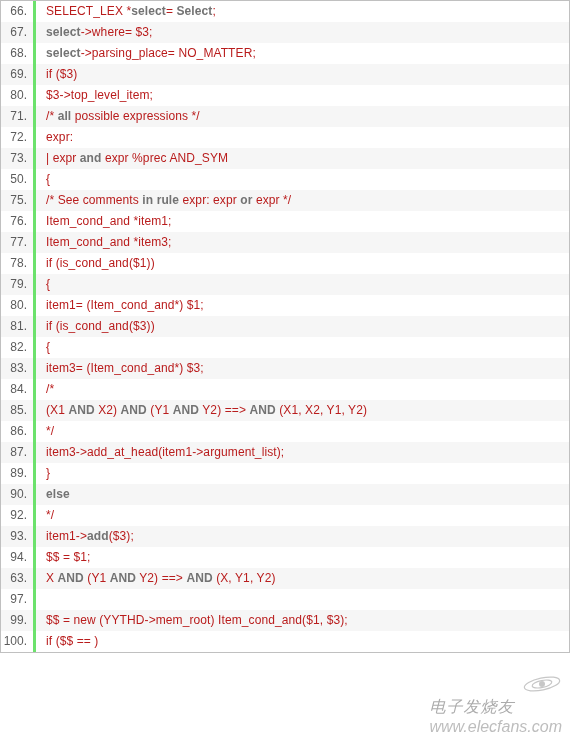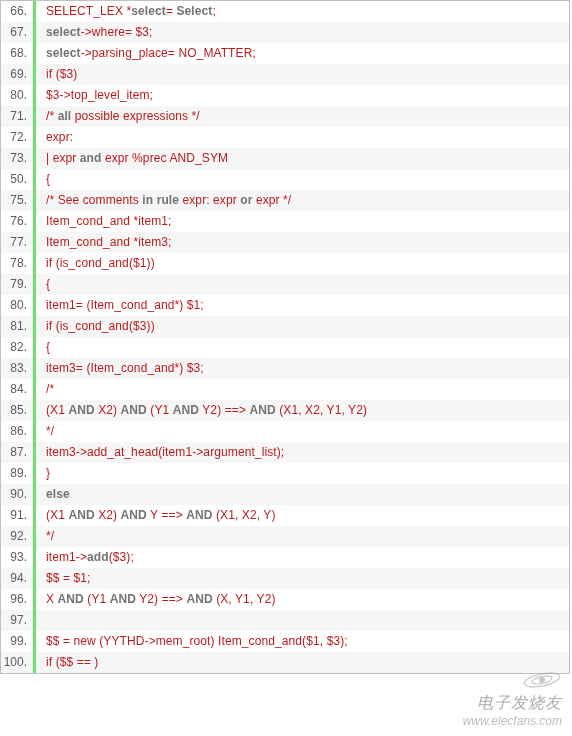--- a/index.html
+++ b/index.html
@@ -52,36 +52,35 @@
     color: #737373;
     font-weight: bold;
   }
   .plain {
     color: #b91c1c;
   }
   
   .watermark {
     position: fixed;
     right: 10px;
-    bottom: 8px;
-    text-align: right;
+    bottom: 0;
     opacity: 0.55;
     pointer-events: none;
     font-family: Arial, sans-serif;
   }
   .wm-svg { display:block; margin-left:auto;}
   .wm-cn {
     font-size: 16px;
     letter-spacing: 1px;
     color: #666;
     font-style: italic;
     font-weight: 500;
   }
   .wm-url {
-    font-size: 12px;
+    font-size: 16px;
     color: #888;
     font-style: italic;
   }
 </style>
 </head>
 <body>
 
 <div class="code-container" id="code-container">
     <div class="code-row">
       <div class="line-num">66.</div>
@@ -197,41 +196,36 @@
       <div class="line-num">89.</div>
       <div class="bar"></div>
       <div class="code-text"><span class="plain">}</span></div>
     </div>
     <div class="code-row">
       <div class="line-num">90.</div>
       <div class="bar"></div>
       <div class="code-text"><span class="kw">else</span></div>
     </div>
     <div class="code-row">
-      <div class="line-num">91.</div>
-      <div class="bar"></div>
-      <div class="code-text"><span class="plain">(X1 </span><span class="kw">AND</span><span class="plain"> X2) </span><span class="kw">AND</span><span class="plain"> Y ==&gt; </span><span class="kw">AND</span><span class="plain"> (X1, X2, Y)</span></div>
-    </div>
-    <div class="code-row">
       <div class="line-num">92.</div>
       <div class="bar"></div>
       <div class="code-text"><span class="plain">*/</span></div>
     </div>
     <div class="code-row">
       <div class="line-num">93.</div>
       <div class="bar"></div>
       <div class="code-text"><span class="plain">item1-&gt;</span><span class="kw">add</span><span class="plain">($3);</span></div>
     </div>
     <div class="code-row">
       <div class="line-num">94.</div>
       <div class="bar"></div>
       <div class="code-text"><span class="plain">$$ = $1;</span></div>
     </div>
     <div class="code-row">
-      <div class="line-num">96.</div>
+      <div class="line-num">63.</div>
       <div class="bar"></div>
       <div class="code-text"><span class="plain">X </span><span class="kw">AND</span><span class="plain"> (Y1 </span><span class="kw">AND</span><span class="plain"> Y2) ==&gt; </span><span class="kw">AND</span><span class="plain"> (X, Y1, Y2)</span></div>
     </div>
     <div class="code-row">
       <div class="line-num">97.</div>
       <div class="bar"></div>
     </div>
     <div class="code-row">
       <div class="line-num">99.</div>
       <div class="bar"></div>

